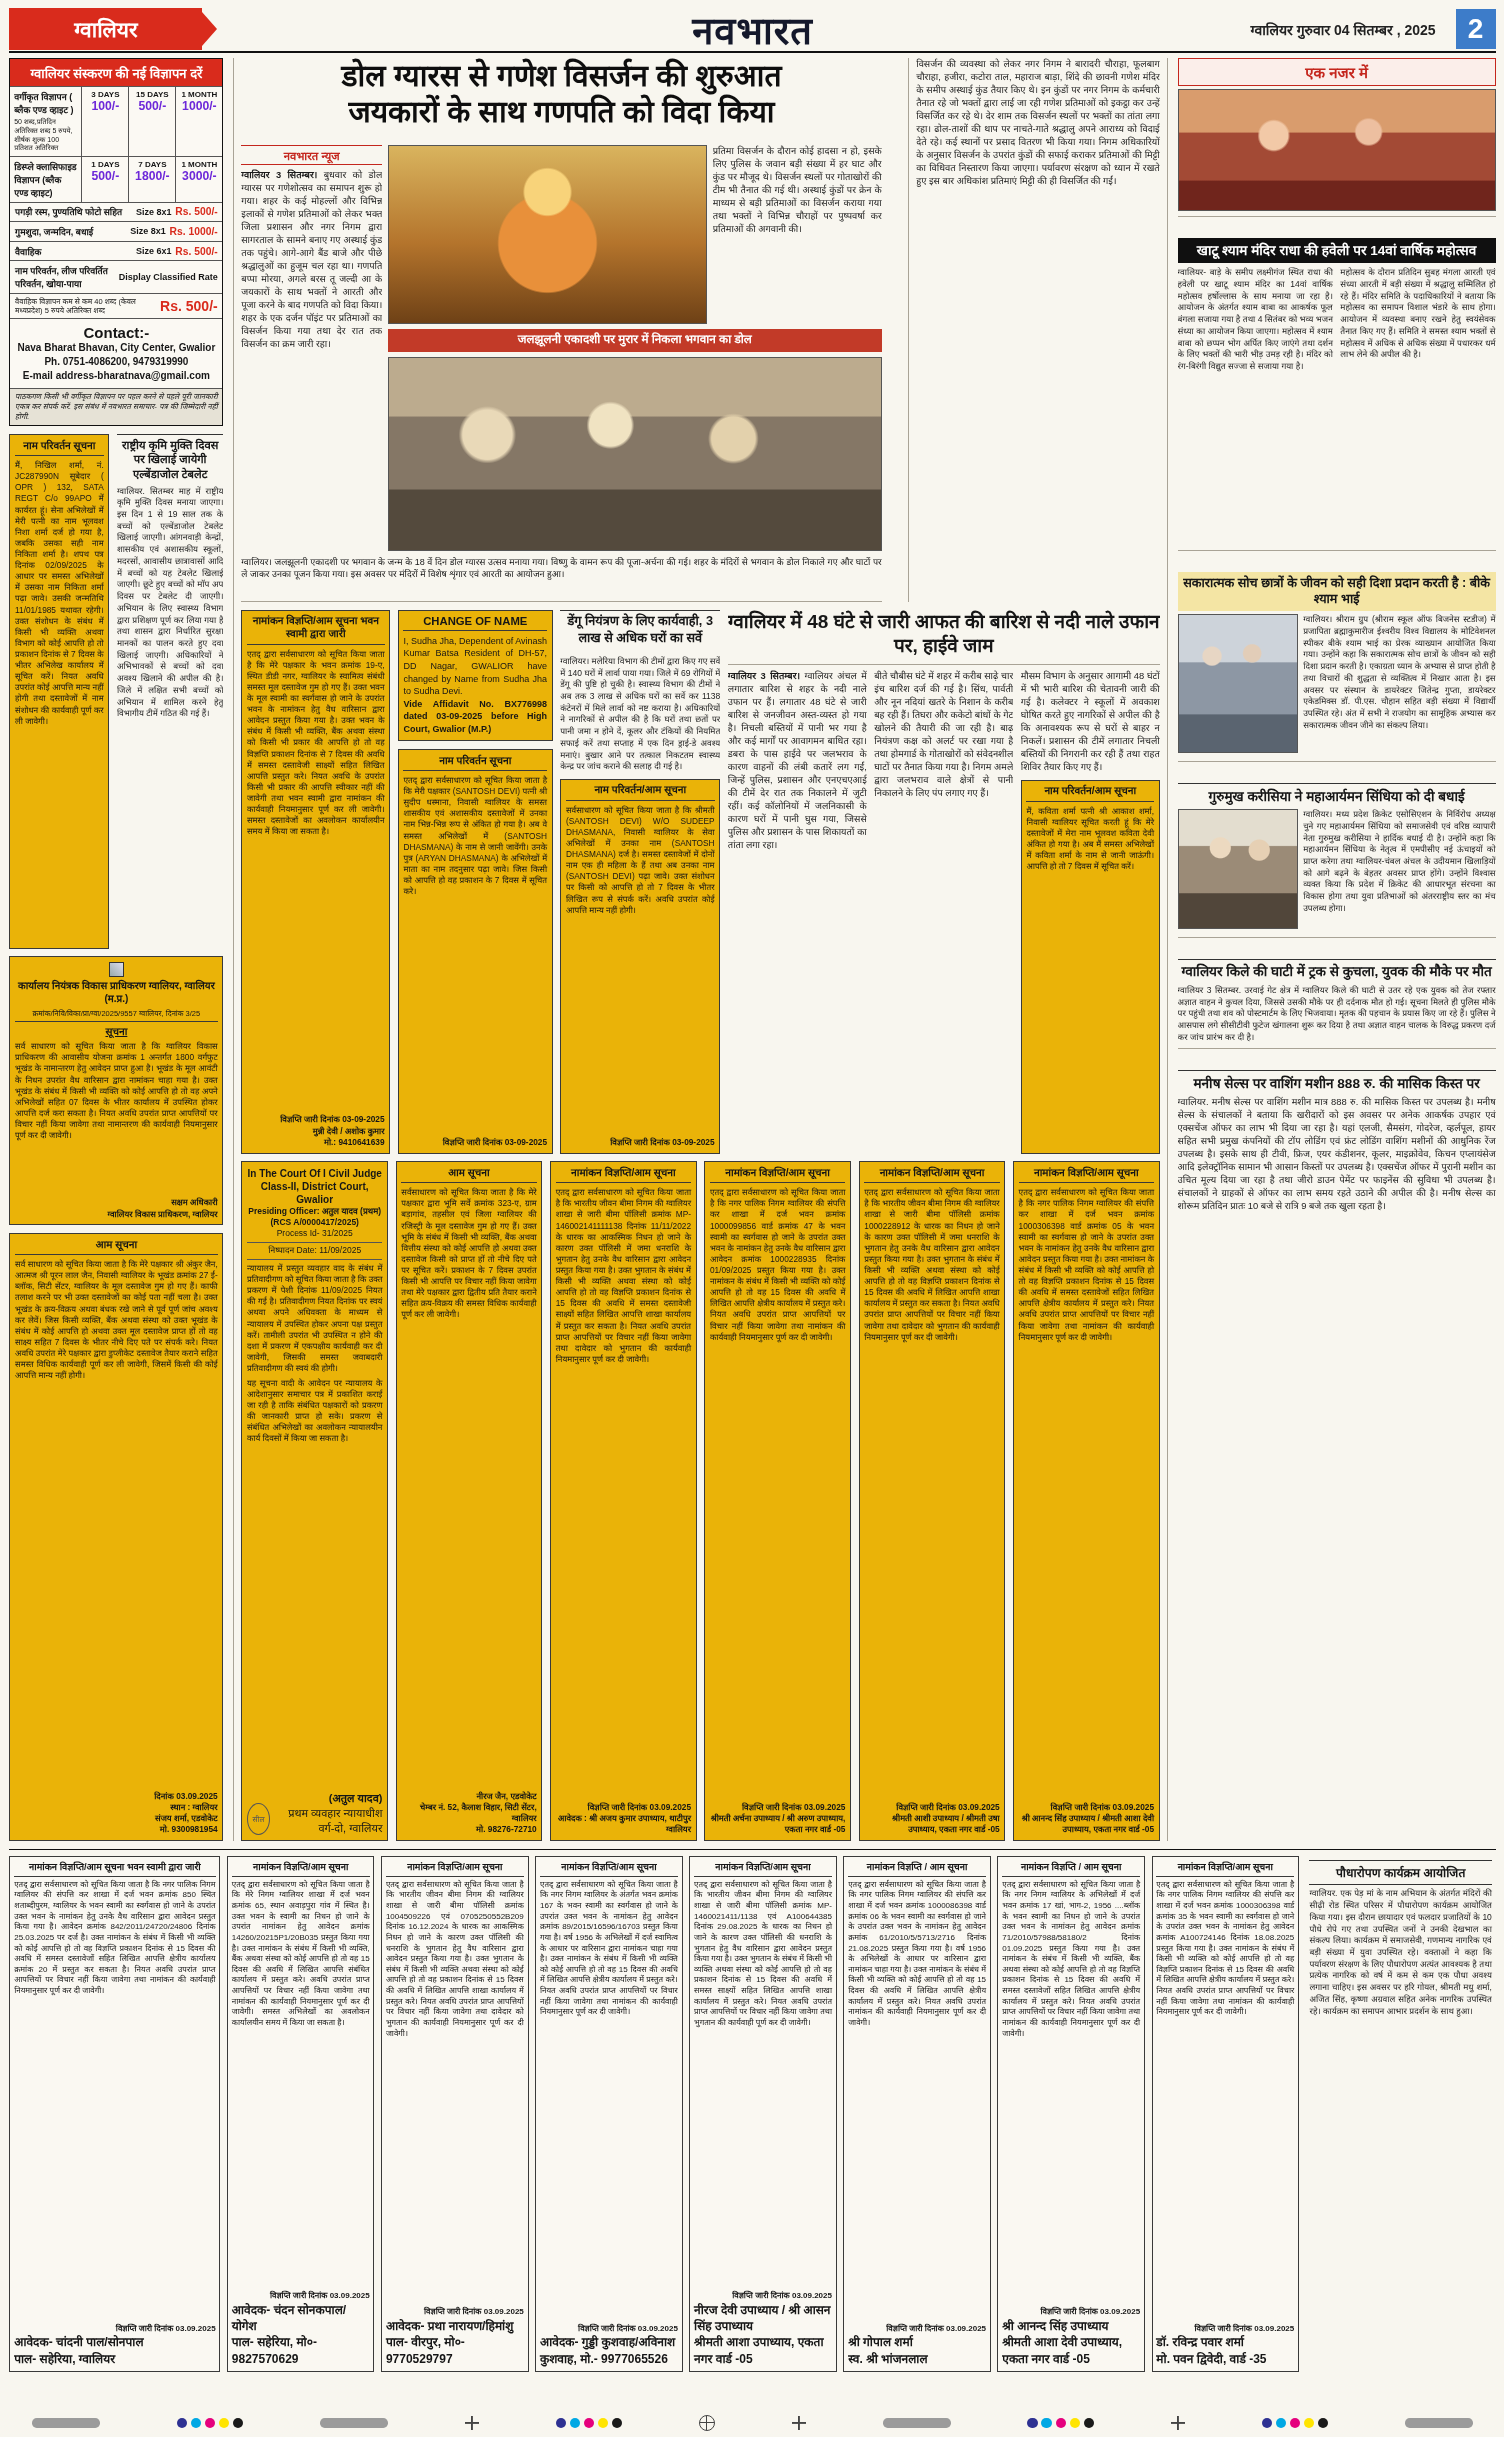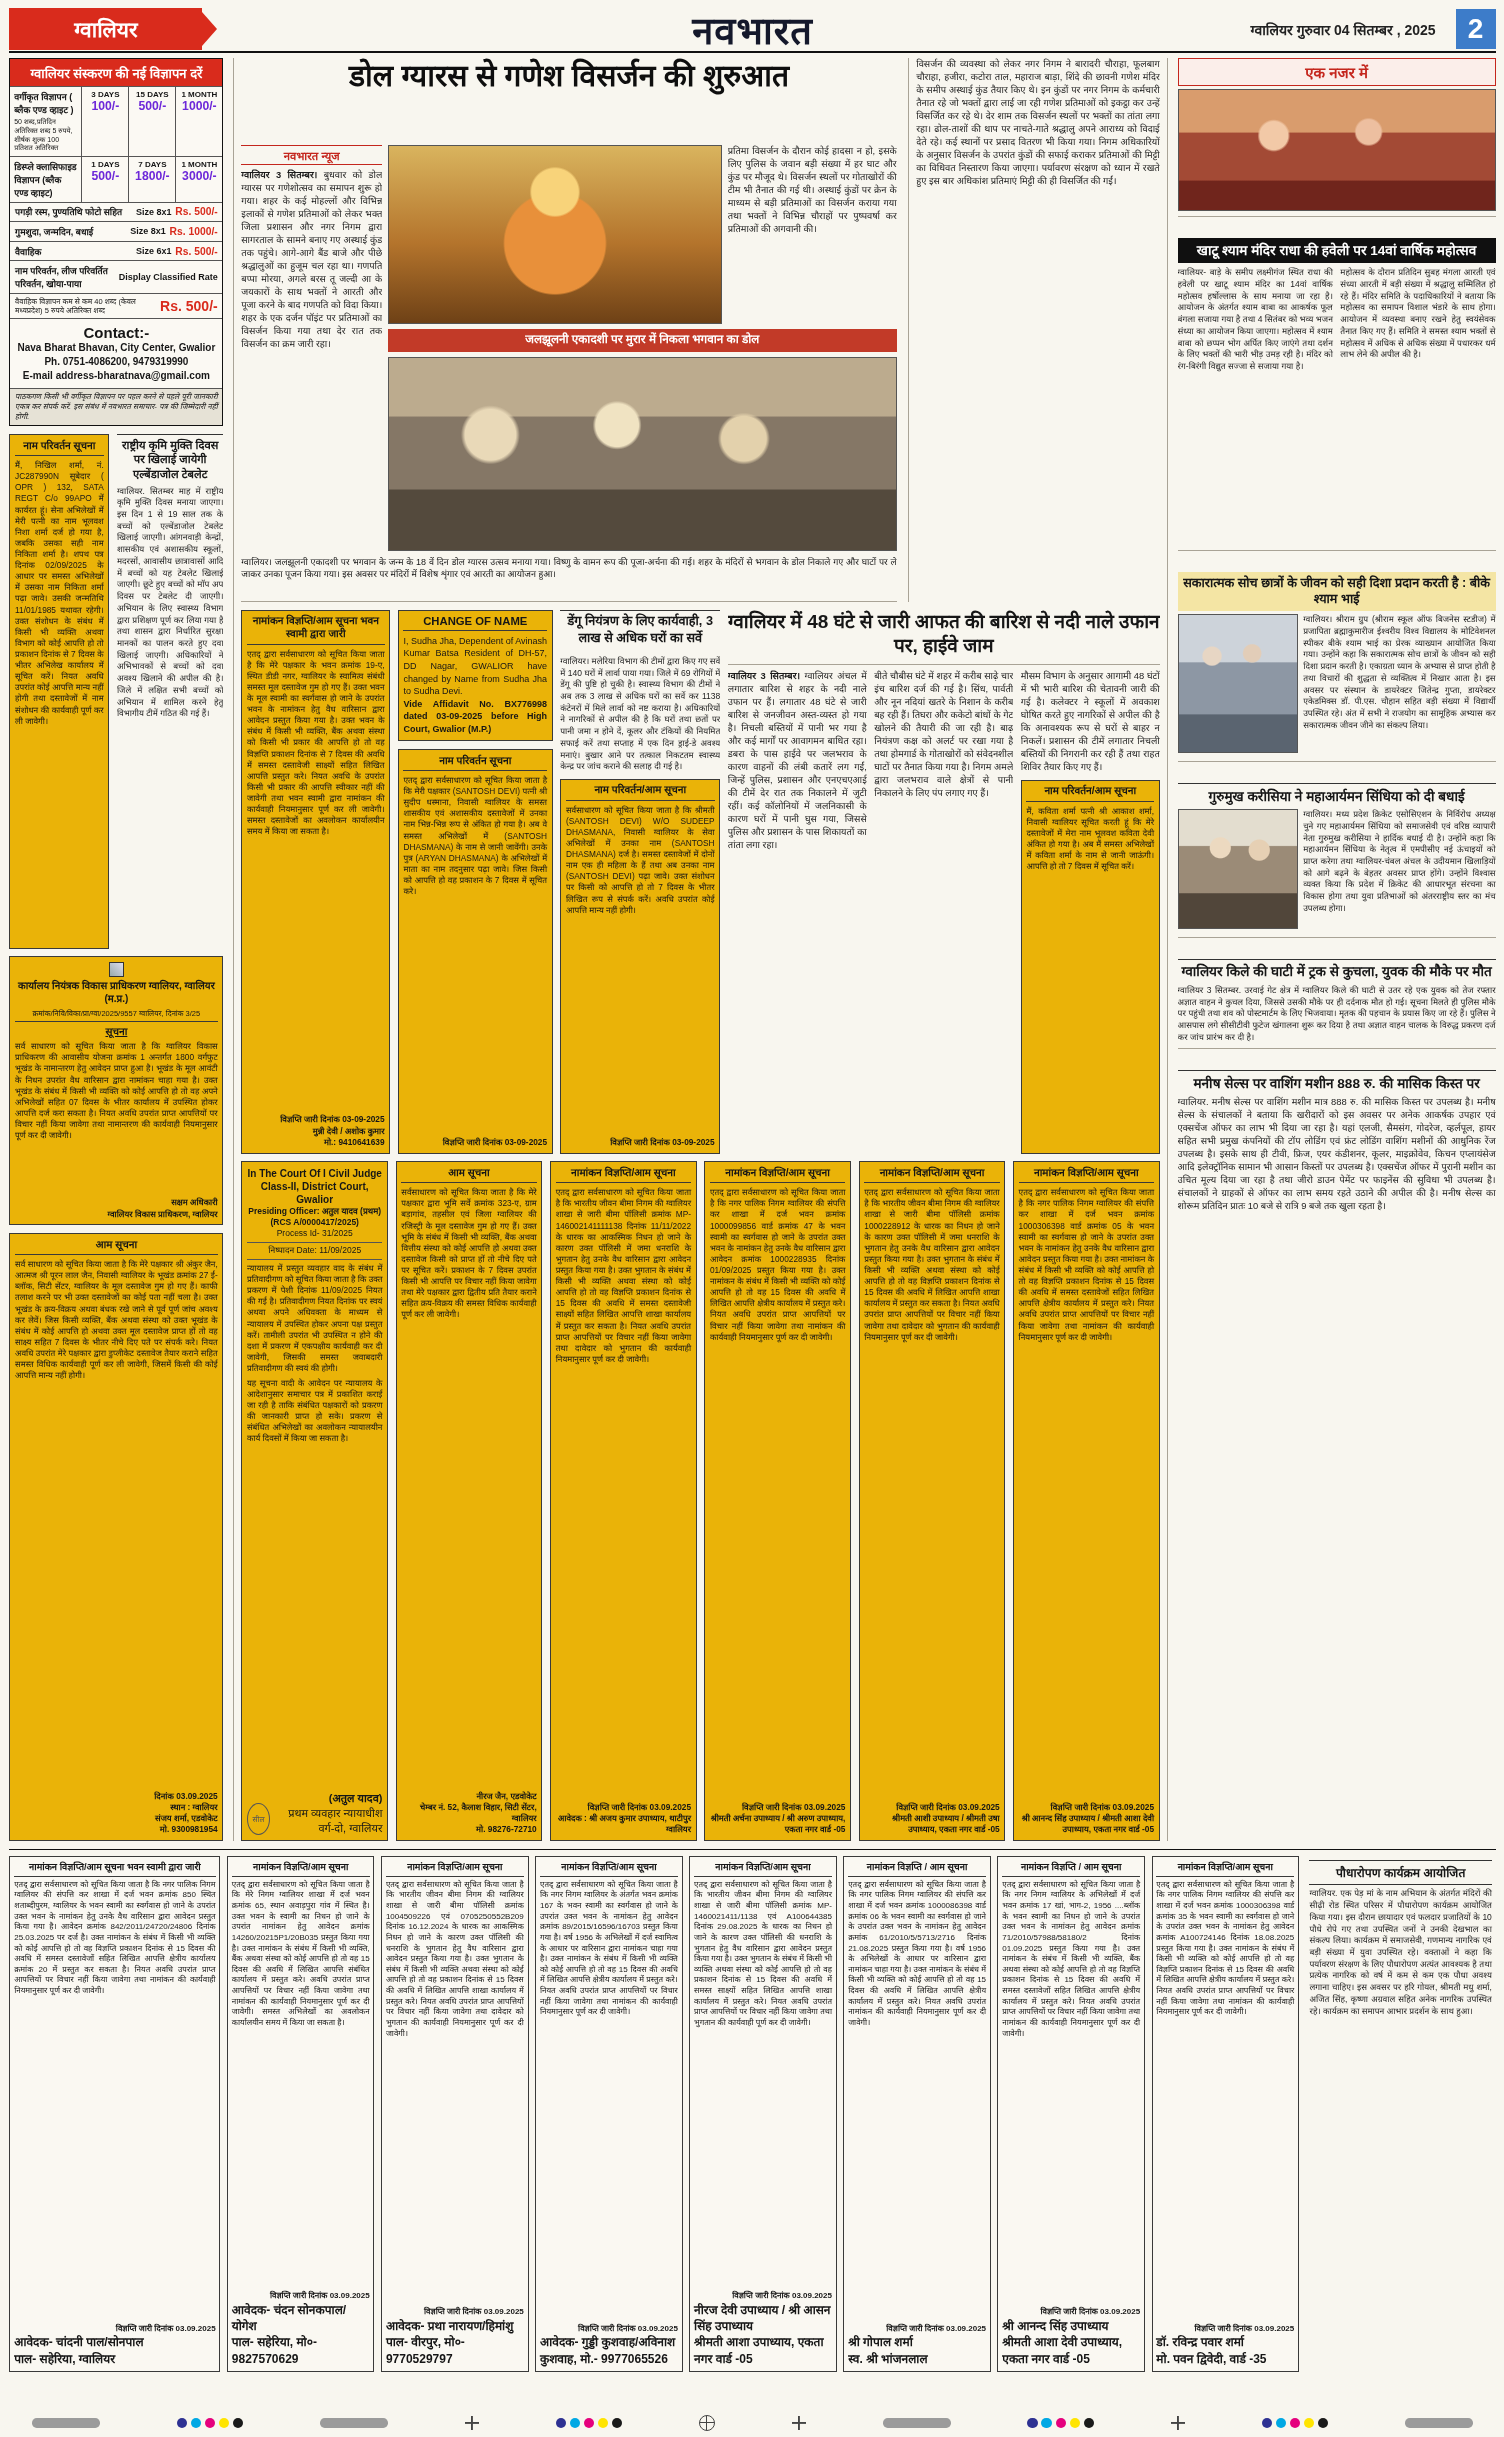--- a/index.html
+++ b/index.html
@@ -54,21 +54,21 @@
 .pair .notice{width:100px;flex:none}
 .brief{flex:1;overflow:hidden;border-top:1.9px solid #333;padding-top:2.8px}
 .brief-h{font-size:11.3px;font-weight:bold;line-height:1.3;margin-bottom:3.8px;text-align:center}
 .auth{flex:none;height:269px}
 .auth .office{font-size:10px;font-weight:bold;text-align:center;line-height:1.3}
 .auth .ref{font-size:7.5px;text-align:center;border-bottom:0.9px solid #3a3a3a;padding:2.8px 0;margin-bottom:2.8px}
 .auth .sub{font-weight:bold;font-size:10.3px;text-align:center;text-decoration:underline;margin-bottom:2.8px}
 .authlogo{width:15px;height:15px;border:1.4px solid #333;margin:0 auto 1.9px auto;background:linear-gradient(45deg,#9aa,#dde)}
 .grow{flex:1}
 
-.lead{height:544px;flex:none;display:flex;gap:11px;overflow:hidden}
+.lead{height:544px;flex:none;display:flex;gap:26px;overflow:hidden}
 .lead-left{flex:1;display:grid;grid-template-columns:141px 1fr 169px;grid-template-rows:81px 179px 22.6px 194px auto;gap:5.6px;overflow:hidden}
 .lead-h{grid-column:1/4;text-align:center;font-size:30px;line-height:1.2;font-weight:bold;color:#0e0e0e}
 .lead-h span{display:block}
 .lead-colA{grid-column:1;grid-row:2/5;overflow:hidden}
 .byline{color:#c4261d;font-weight:bold;font-size:11.3px;text-align:center;border-top:1.4px solid #c4261d;border-bottom:1.4px solid #c4261d;padding:1.9px 0;margin-bottom:3.8px}
 .photo{width:100%;height:100%;border:0.9px solid #555}
 .ph1{grid-column:2;grid-row:2}
 .lead-colB{grid-column:3;grid-row:2;overflow:hidden}
 .capband{grid-column:2/4;grid-row:3;background:#c23a28;color:#fff;font-weight:bold;font-size:11.8px;text-align:center;padding:2.8px 1.9px;line-height:1.3}
 .ph2{grid-column:2/4;grid-row:4}
@@ -251,20 +251,21 @@
         <div class="nf2">मो. 9300981954</div>
       </div>
     </section>
 
     <section class="col-center">
 
       <article class="lead">
         <div class="lead-left">
           <h2 class="lead-h">
             <span>डोल ग्यारस से गणेश विसर्जन की शुरुआत</span>
+            <span>जयकारों के साथ गणपति को विदा किया</span>
           </h2>
           <div class="lead-colA">
             <div class="byline">नवभारत न्यूज</div>
             <p class="art-body">
               <b>ग्वालियर 3 सितम्बर।</b>
               <span>बुधवार को डोल ग्यारस पर गणेशोत्सव का समापन शुरू हो गया। शहर के कई मोहल्लों और विभिन्न इलाकों से गणेश प्रतिमाओं को लेकर भक्त जिला प्रशासन और नगर निगम द्वारा सागरताल के सामने बनाए गए अस्थाई कुंड तक पहुंचे। आगे-आगे बैंड बाजे और पीछे श्रद्धालुओं का हुजूम चल रहा था। गणपति बप्पा मोरया, अगले बरस तू जल्दी आ के जयकारों के साथ भक्तों ने आरती और पूजा करने के बाद गणपति को विदा किया। शहर के एक दर्जन पॉइंट पर प्रतिमाओं का विसर्जन किया गया तथा देर रात तक विसर्जन का क्रम जारी रहा।</span>
             </p>
           </div>
           <div class="photo ph1 photo-ganesh"></div>
           <div class="lead-colB">

